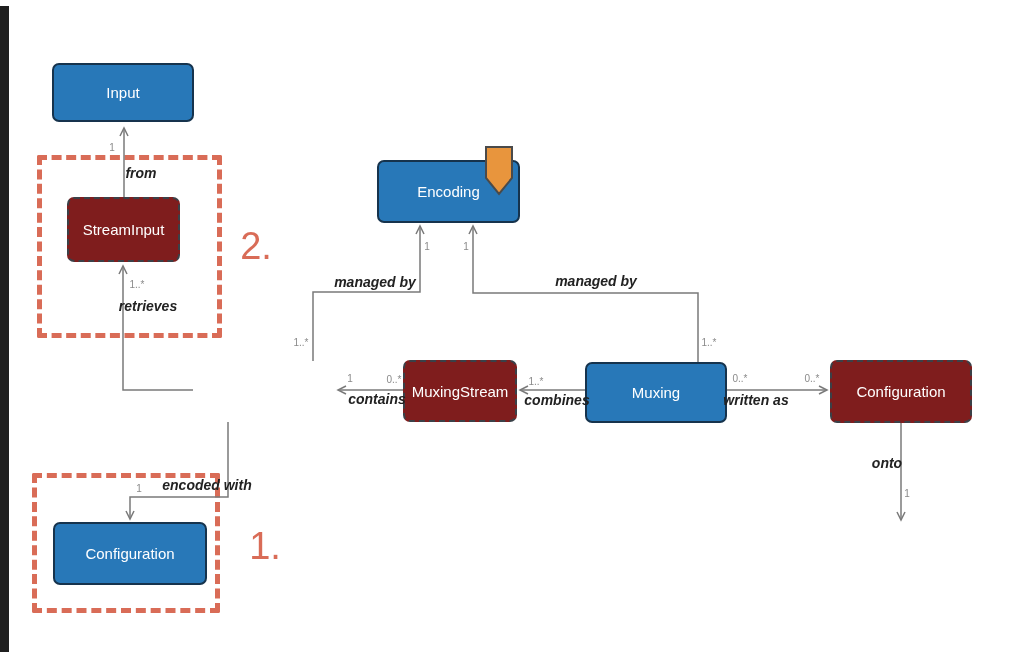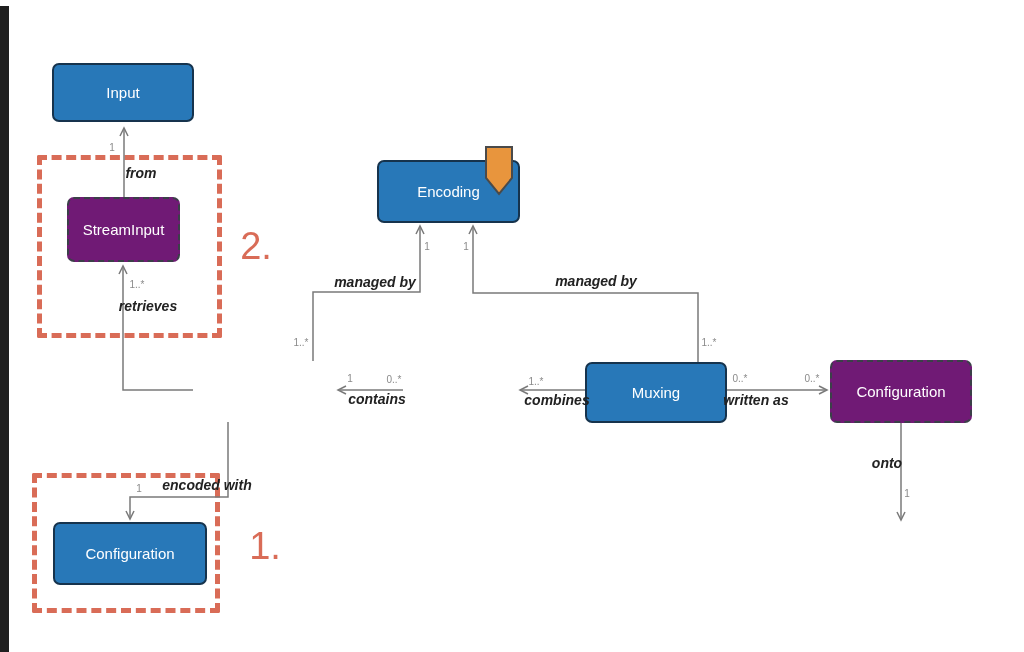--- a/index.html
+++ b/index.html
@@ -6,21 +6,21 @@
   .canvas{
     position:relative;width:1024px;height:652px;background:#ffffff;
     font-family:"Liberation Sans", sans-serif;overflow:hidden;
   }
   .edge-strip{position:absolute;left:0;top:6px;width:9px;height:646px;background:#1f1f1f;}
   .entity{
     position:absolute;display:flex;align-items:center;justify-content:center;
     color:#ffffff;font-size:15px;box-sizing:border-box;text-align:center;border-radius:7px;
   }
   .entity.solid{background:#2878b8;border:2px solid #16334d;}
-  .entity.dashed{background:#701a75;border:2px dashed #3a4148;}
+  .entity.dashed{background:#7f1d1d;border:2px dashed #3a4148;}
   .group-frame{
     position:absolute;border:5px dashed #d96c57;box-sizing:border-box;border-radius:2px;
   }
   .step-num{
     position:absolute;color:#d96c57;font-size:38px;line-height:1;
     transform:translate(-50%,-50%);white-space:nowrap;
   }
   .edge-label{
     position:absolute;font-size:14px;font-style:italic;font-weight:bold;color:#222222;
     transform:translate(-50%,-50%);white-space:nowrap;
@@ -73,20 +73,23 @@
 
   <div class="entity solid" style="left:377px;top:160px;width:143px;height:63px;">
     <span>Encoding</span>
   </div>
 
   <svg class="bookmark" viewBox="0 0 30 50">
     <path d="M 2 1 L 28 1 L 28 32 L 15 48 L 2 32 Z" fill="#e8953d" stroke="#4a4a4a" stroke-width="2"></path>
   </svg>
 
 
+  <div class="entity dashed" style="left:403px;top:360px;width:114px;height:62px;">
+    <span>MuxingStream</span>
+  </div>
 
   <div class="entity solid" style="left:585px;top:362px;width:142px;height:61px;">
     <span>Muxing</span>
   </div>
 
   <div class="entity dashed" style="left:830px;top:360px;width:142px;height:63px;">
     <span>Configuration</span>
   </div>
 
 

